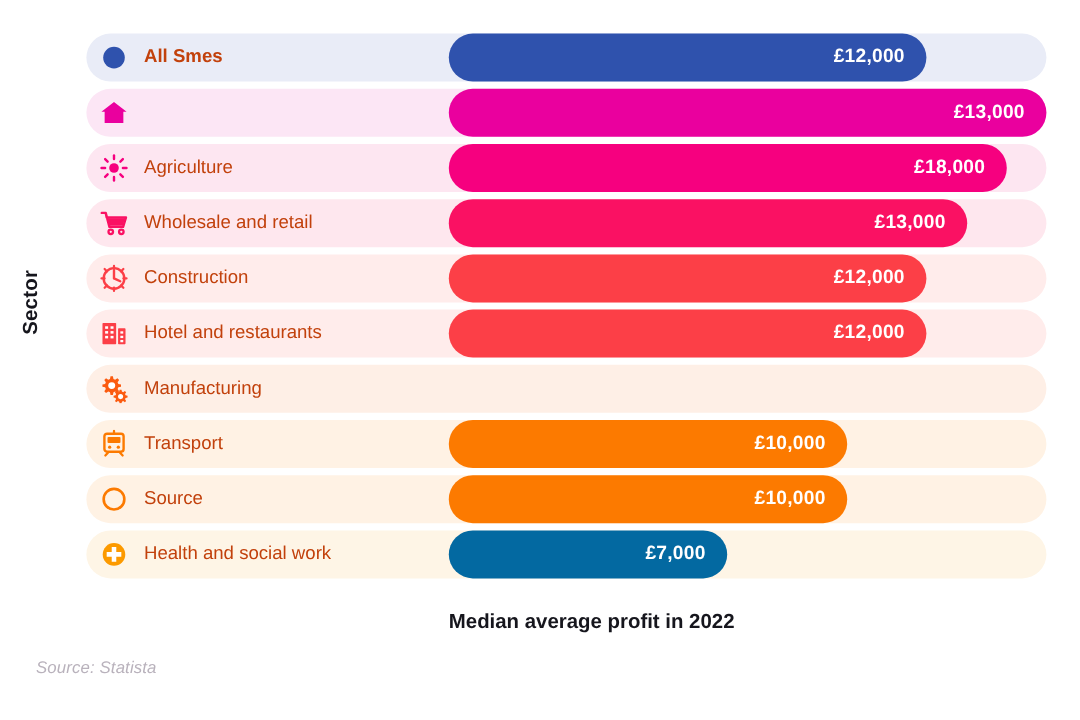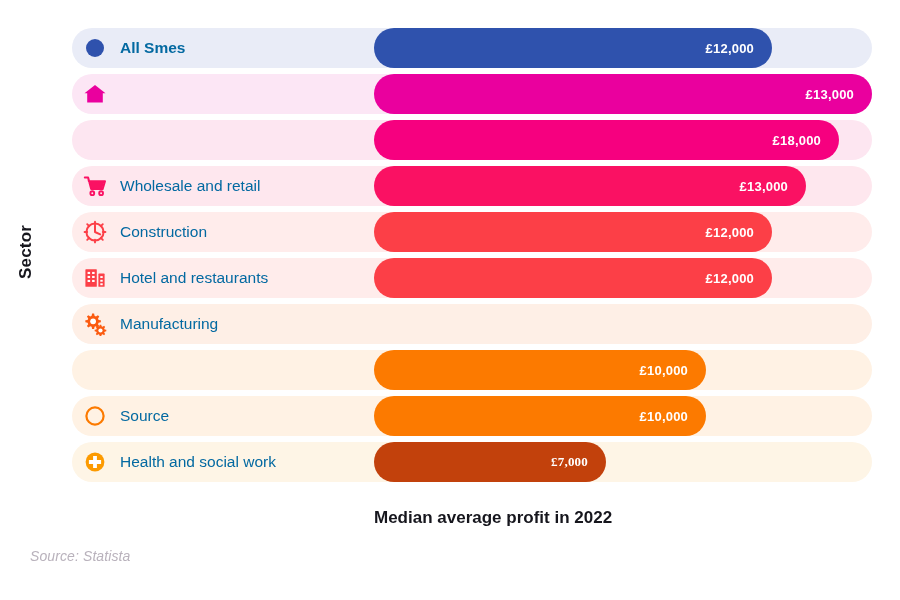--- a/index.html
+++ b/index.html
@@ -60,37 +60,37 @@
     box-sizing:border-box;
   }
   .icon{
     width:26px;height:26px;
     flex:0 0 26px;
     display:flex;align-items:center;justify-content:center;
   }
   .icon svg{display:block;}
   .cat-label{
     font-size:15.5px;
-    color:#0369a1;
+    color:#c2410c;
     white-space:nowrap;
     letter-spacing:0;
   }
   .row.is-highlight .cat-label{font-weight:700;}
 
   .bar{
     position:absolute;
     left:302px; top:0;
     height:40px;
     border-radius:20px;
     display:flex;
     align-items:center;
     justify-content:flex-end;
   }
   .bar-value{
-    font-size:13px;
+    font-size:16px;
     font-weight:700;
     color:#ffffff;
     padding-right:18px;
     white-space:nowrap;
     letter-spacing:.2px;
   }
 
   
   .axis-x-title{
     position:absolute;
@@ -145,20 +145,38 @@
               <path d="M9.6 20.5 L9.6 14.6 L14.4 14.6 L14.4 20.5 Z" fill="#ffffff" opacity="0"></path>
             </svg>
           </span>
         </div>
         <div class="bar" style="width: 498px; background: rgb(234, 0, 158);">
           <span class="bar-value">£13,000</span>
         </div>
       </div>
       <div class="row">
         <div class="track" style="background: rgb(253, 230, 241);"></div>
+        <div class="label-cell">
+          <span class="icon">
+            <svg width="24" height="24" viewBox="0 0 24 24">
+              <circle cx="12" cy="12" r="4" fill="#f6007f"></circle>
+              <g stroke="#f6007f" stroke-width="2" stroke-linecap="round">
+                <line x1="12" y1="1.6" x2="12" y2="4.6"></line>
+                <line x1="12" y1="19.4" x2="12" y2="22.4"></line>
+                <line x1="1.6" y1="12" x2="4.6" y2="12"></line>
+                <line x1="19.4" y1="12" x2="22.4" y2="12"></line>
+                <line x1="4.6" y1="4.6" x2="6.7" y2="6.7"></line>
+                <line x1="17.3" y1="17.3" x2="19.4" y2="19.4"></line>
+                <line x1="4.6" y1="19.4" x2="6.7" y2="17.3"></line>
+                <line x1="17.3" y1="6.7" x2="19.4" y2="4.6"></line>
+              </g>
+            </svg>
+          </span>
+          <span class="cat-label">Agriculture</span>
+        </div>
         <div class="bar" style="width: 465px; background: rgb(246, 0, 127);">
           <span class="bar-value">£18,000</span>
         </div>
       </div>
       <div class="row">
         <div class="track" style="background: rgb(254, 231, 238);"></div>
         <div class="label-cell">
           <span class="icon">
             <svg width="24" height="24" viewBox="0 0 24 24">
               <path d="M1.8 3.4 H5.1 L5.9 7.2 H22 L19.6 15.1 H8.2 L5.1 3.4" fill="none" stroke="#fa1163" stroke-width="2" stroke-linecap="round" stroke-linejoin="round"></path>
@@ -235,20 +253,36 @@
                 <path d="M16.7 12.7 L18.25 12.7 L18.6 14.35 L19.65 14.8 L21.05 13.85 L22.15 14.95 L21.2 16.35 L21.65 17.4 L23.3 17.75 L23.3 19.3 L21.65 19.65 L21.2 20.7 L22.15 22.1 L21.05 23.2 L19.65 22.25 L18.6 22.7 L18.25 24.35 L16.7 24.35 L16.35 22.7 L15.3 22.25 L13.9 23.2 L12.8 22.1 L13.75 20.7 L13.3 19.65 L11.65 19.3 L11.65 17.75 L13.3 17.4 L13.75 16.35 L12.8 14.95 L13.9 13.85 L15.3 14.8 L16.35 14.35 Z"></path>
                 <circle cx="17.47" cy="18.52" r="2.1" fill="#ffffff"></circle>
               </g>
             </svg>
           </span>
           <span class="cat-label">Manufacturing</span>
         </div>
       </div>
       <div class="row">
         <div class="track" style="background: rgb(255, 242, 228);"></div>
+        <div class="label-cell">
+          <span class="icon">
+            <svg width="24" height="24" viewBox="0 0 24 24">
+              <path d="M6.2 3.4 H17.8 A2.2 2.2 0 0 1 20 5.6 V16.2 A2.2 2.2 0 0 1 17.8 18.4 H6.2 A2.2 2.2 0 0 1 4 16.2 V5.6 A2.2 2.2 0 0 1 6.2 3.4 Z" fill="none" stroke="#fc7a00" stroke-width="2"></path>
+              <rect x="6.6" y="6.1" width="10.8" height="5.1" rx="0.8" fill="#fc7a00"></rect>
+              <circle cx="8.4" cy="14.7" r="1.35" fill="#fc7a00"></circle>
+              <circle cx="15.6" cy="14.7" r="1.35" fill="#fc7a00"></circle>
+              <g stroke="#fc7a00" stroke-width="1.9" stroke-linecap="round">
+                <line x1="7.3" y1="18.9" x2="4.8" y2="21.6"></line>
+                <line x1="16.7" y1="18.9" x2="19.2" y2="21.6"></line>
+                <line x1="12" y1="1.1" x2="12" y2="3.3"></line>
+              </g>
+            </svg>
+          </span>
+          <span class="cat-label">Transport</span>
+        </div>
         <div class="bar" style="width: 332px; background: rgb(252, 122, 0);">
           <span class="bar-value">£10,000</span>
         </div>
       </div>
       <div class="row">
         <div class="track" style="background: rgb(255, 242, 228);"></div>
         <div class="label-cell">
           <span class="icon">
             <svg width="24" height="24" viewBox="0 0 24 24">
               <circle cx="12" cy="12" r="8.6" fill="none" stroke="#fc7a00" stroke-width="2.2"></circle>
@@ -264,21 +298,21 @@
         <div class="track" style="background: rgb(254, 245, 230);"></div>
         <div class="label-cell">
           <span class="icon">
             <svg width="24" height="24" viewBox="0 0 24 24">
               <circle cx="12" cy="12" r="9.4" fill="#fc9a00"></circle>
               <path d="M10.1 5.9 H13.9 V10.1 H18.1 V13.9 H13.9 V18.1 H10.1 V13.9 H5.9 V10.1 H10.1 Z" fill="#ffffff"></path>
             </svg>
           </span>
           <span class="cat-label">Health and social work</span>
         </div>
-        <div class="bar" style="width: 232px; background: #c2410c; font-family: Liberation Serif, serif;">
+        <div class="bar" style="width: 232px; background: #0369a1;">
           <span class="bar-value">£7,000</span>
         </div>
       </div>
     </div>
 
   <div class="axis-x-title">Median average profit in 2022</div>
 
   <div class="source">Source: Statista</div>
 
 </div>

